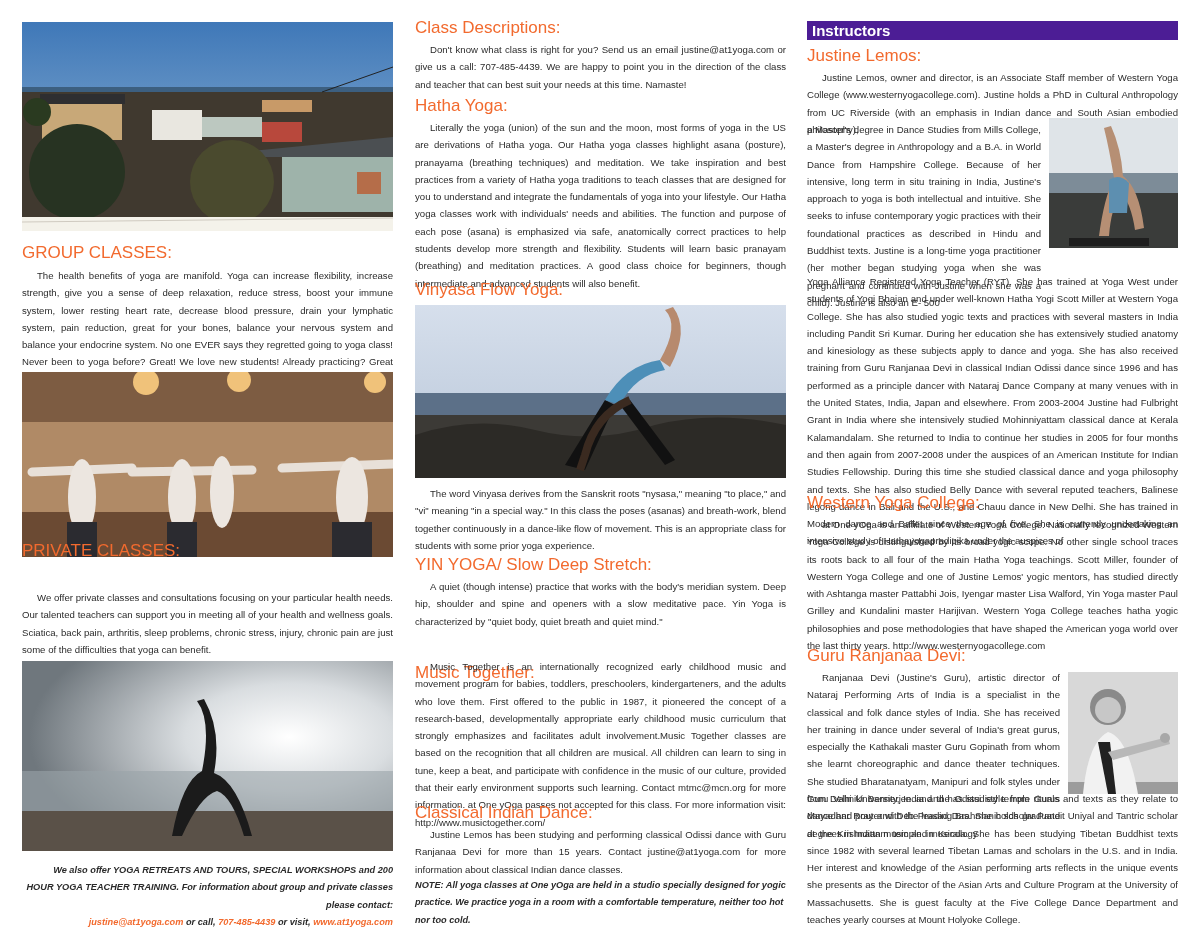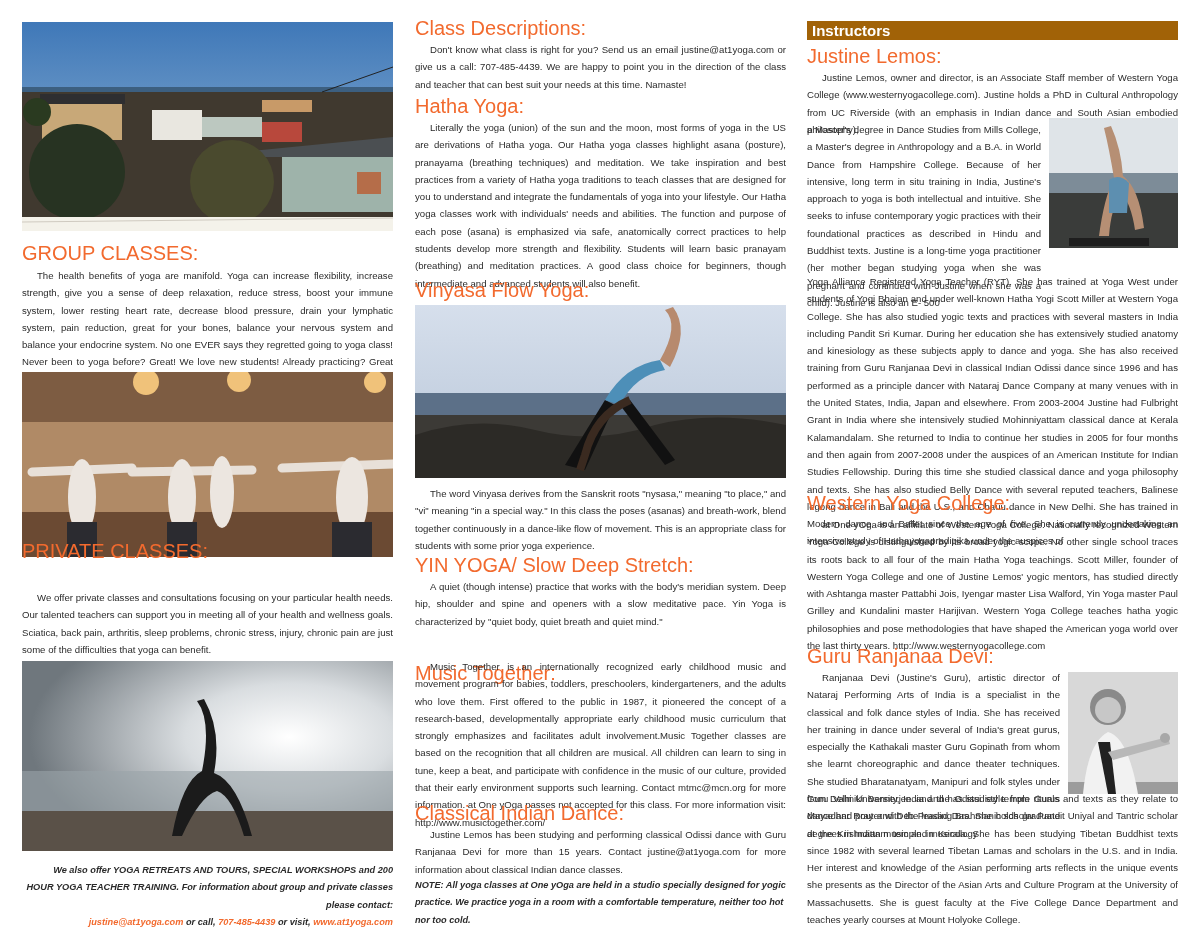--- a/index.html
+++ b/index.html
@@ -4,24 +4,24 @@
 <style>
   html, body { margin:0; padding:0; }
   body {
     width:1200px; height:932px; background:#ffffff; position:relative; overflow:hidden;
     font-family:"DejaVu Sans", "Liberation Sans", sans-serif; color:#2b2b2b;
   }
   .col { position:absolute; top:0; }
   .col1 { left:22px; width:371px; }
   .col2 { left:415px; width:371px; }
   .col3 { left:807px; width:371px; }
-  .h { color:#f26a2e; font-family:"Liberation Sans", sans-serif; font-size:20px; font-weight:normal; margin:0; line-height:22px; position:absolute; white-space:nowrap; }
+  .h { color:#f26a2e; font-family:"Liberation Sans", sans-serif; font-size:17px; font-weight:normal; margin:0; line-height:22px; position:absolute; white-space:nowrap; }
   .p { font-family:"Liberation Sans", sans-serif; font-size:9.6px; line-height:17.3px; text-align:justify; margin:0; position:absolute; text-indent:15px; color:#2b2b2b; }
   .photo { position:absolute; overflow:hidden; }
-  .bar { position:absolute; background:#a16207; color:#fff; font-family:"Liberation Sans", sans-serif; font-weight:bold; font-size:15px; line-height:20px; padding-left:5px; box-sizing:border-box; }
+  .bar { position:absolute; background:#4c1d95; color:#fff; font-family:"Liberation Sans", sans-serif; font-weight:bold; font-size:15px; line-height:20px; padding-left:5px; box-sizing:border-box; }
   .note { font-style:italic; font-weight:bold; font-family:"Liberation Sans", sans-serif; font-size:9.2px; line-height:17.3px; position:absolute; color:#2b2b2b; }
   .orange { color:#f26a2e; }
 </style>
 </head>
 <body>
 
 <div class="col col1">
 
   <div class="photo" style="left:0; top:22px; width:371px; height:209px;">
     <svg width="371" height="209" viewBox="0 0 371 209">

